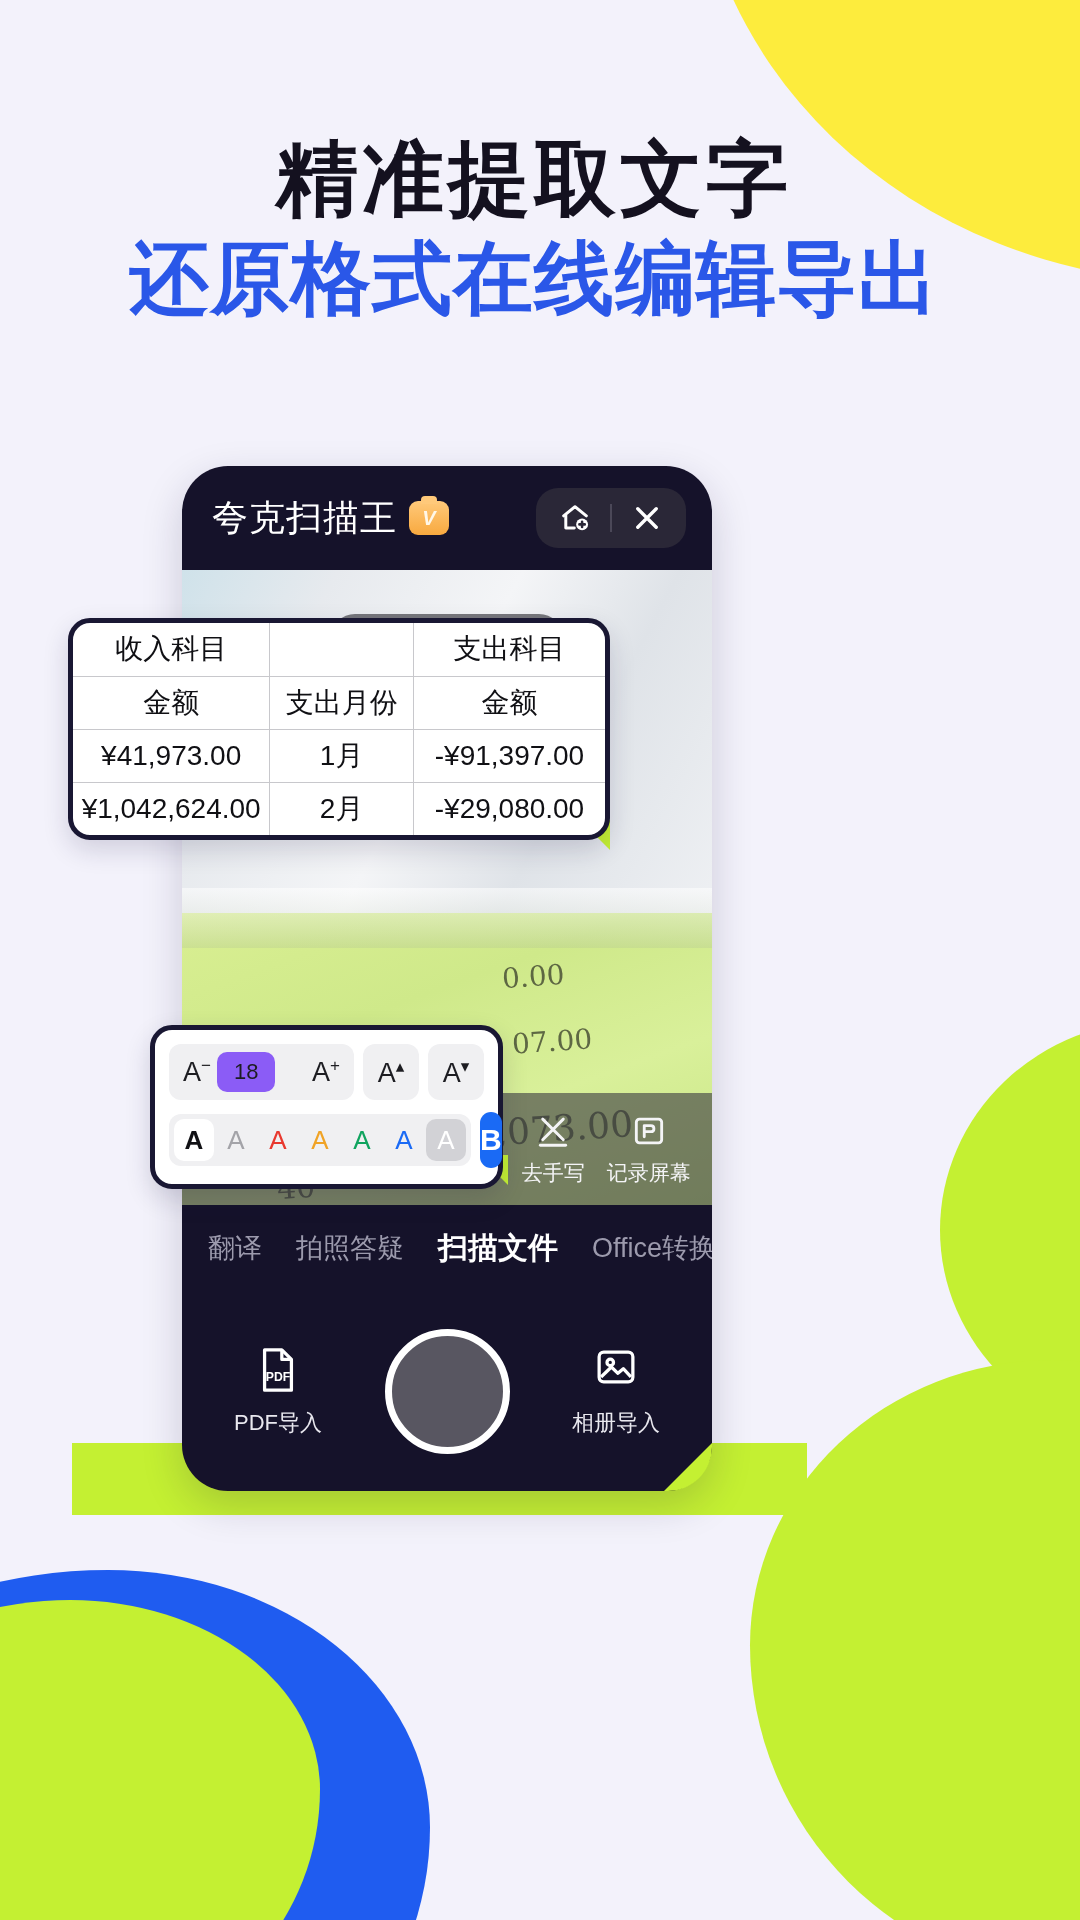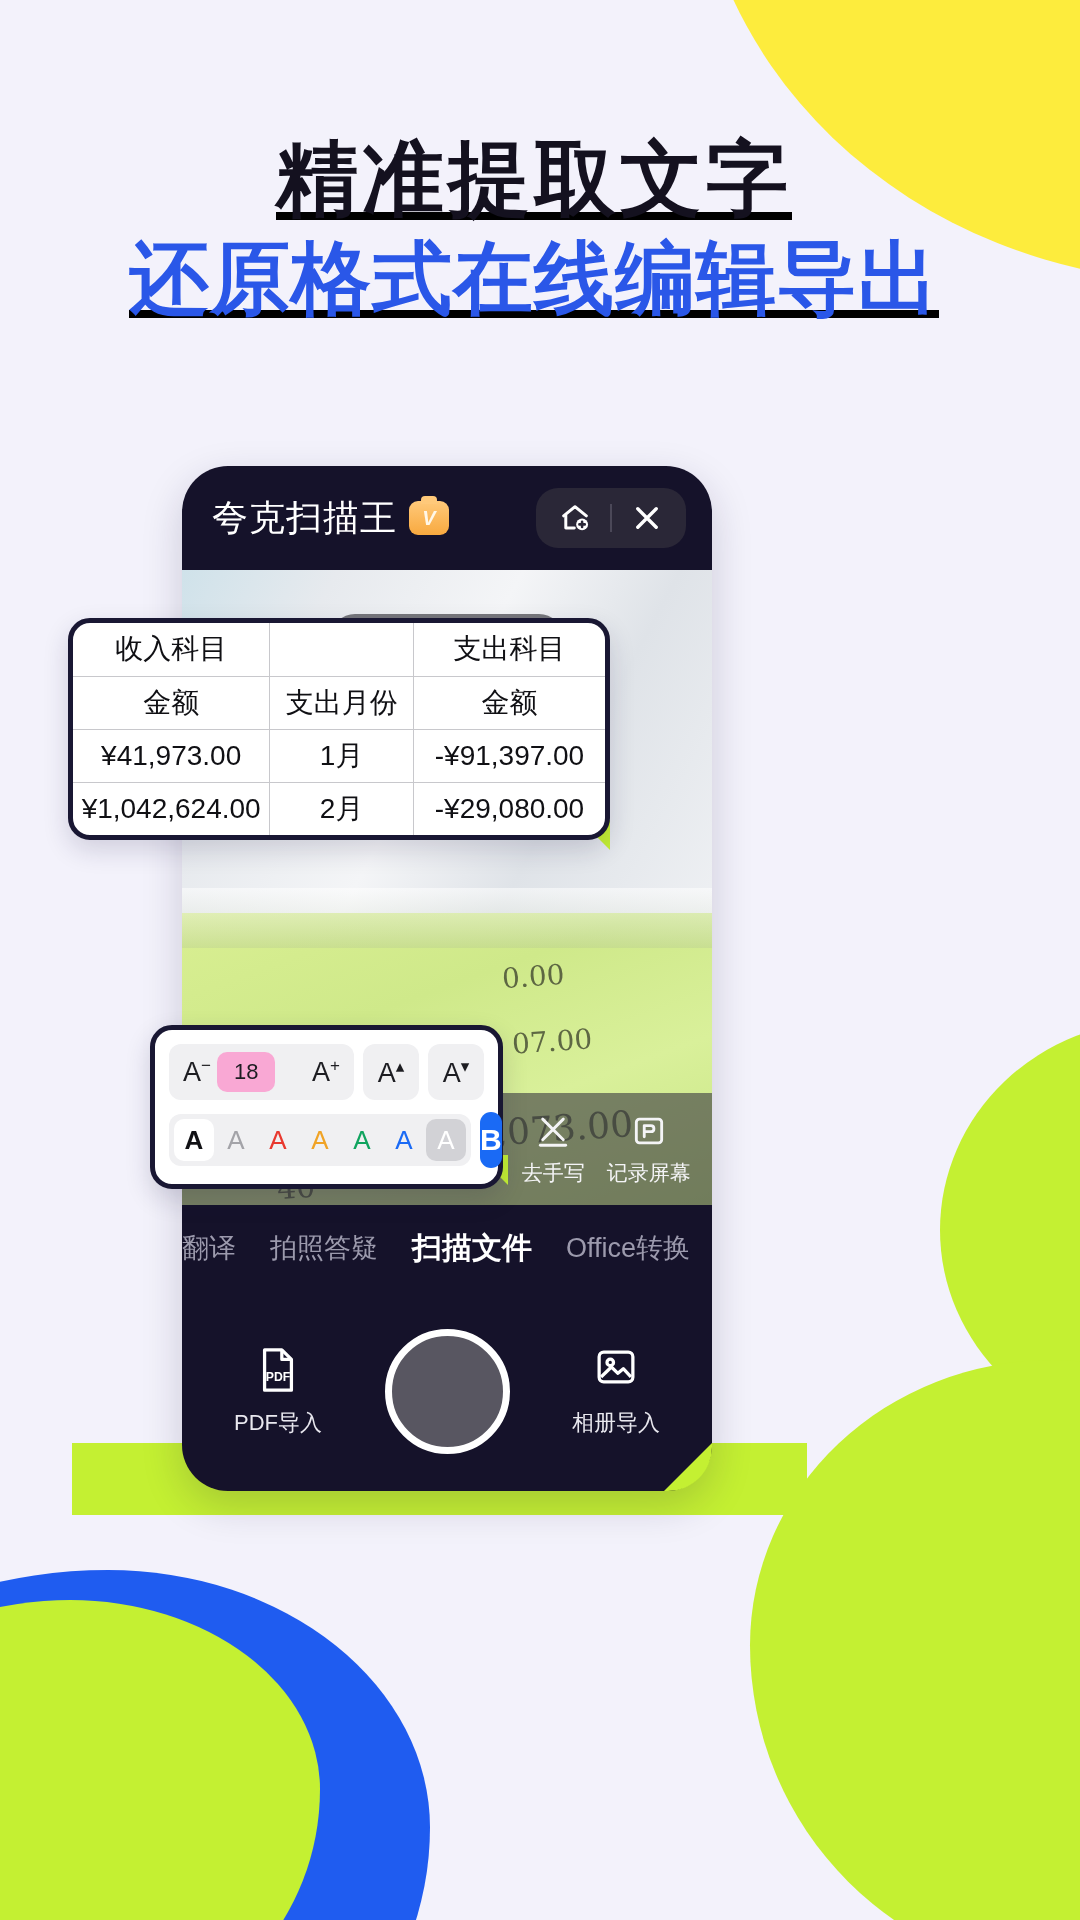--- a/index.html
+++ b/index.html
@@ -49,21 +49,21 @@
   }
   .lime-bar {
     position: absolute; left: 72px; top: 1443px;
     width: 735px; height: 72px;
     background: #c4f032;
   }
 
   
   .headline {
     position: absolute; top: 135px; left: 0; width: 1068px;
-    text-align: center; z-index: 6; text-decoration: underline;
+    text-align: center; z-index: 6;
   }
   .headline .line1 {
     font-size: 82px; font-weight: 700; color: #14111f;
     letter-spacing: 4px; line-height: 1.08;
   }
   .headline .line2 {
     font-size: 80px; font-weight: 700; color: #2a57e8;
     letter-spacing: 1px; line-height: 1.22; margin-top: 6px; text-align: center;
   }
 
@@ -165,21 +165,21 @@
     z-index: 3; padding: 0 10px;
   }
   .tool-item { display: flex; flex-direction: column; align-items: center; gap: 9px; text-align: right; }
   .tool-item .ti-label { font-size: 21px; color: #f4f4f6; white-space: nowrap; }
   .ti-icon { width: 38px; height: 38px; display: block; }
 
   
   .tabs-row {
     position: absolute; top: 739px; left: 0; width: 100%;
     height: 86px; display: flex; align-items: center;
-    gap: 34px; overflow: hidden;
+    padding-left: 26px; gap: 34px; overflow: hidden;
   }
   .tab {
     font-size: 27px; color: #9c9aad; white-space: nowrap;
   }
   .tab.active { color: #ffffff; font-weight: 700; font-size: 30px; }
 
   
   .capture-bar {
     position: absolute; top: 825px; left: 0; width: 100%;
     height: 200px; display: flex; align-items: center;
@@ -229,21 +229,21 @@
     padding: 14px 14px 16px 14px;
     box-shadow: 0 10px 26px rgba(30,25,70,.16);
   }
   .fmt-row { display: flex; align-items: center; gap: 9px; }
   .fmt-row + .fmt-row { margin-top: 12px; }
   .size-group {
     flex: 1; display: flex; align-items: center; justify-content: space-between;
     background: #f0f0f2; border-radius: 12px; height: 56px; padding: 0 14px;
   }
   .size-val {
-    background: #f9a8d4; border-radius: 10px;
+    background: #8b5cf6; border-radius: 10px;
     font-size: 22px; color: #1d1d22;
     padding: 7px 17px; margin-left: 6px;
   }
   .aglyph { font-size: 27px; color: #1d1d22; }
   .aglyph sup { font-size: 17px; }
   .fmt-sq {
     width: 56px; height: 56px; border-radius: 12px;
     background: #f0f0f2; display: flex; align-items: center; justify-content: center;
   }
   .color-group {

